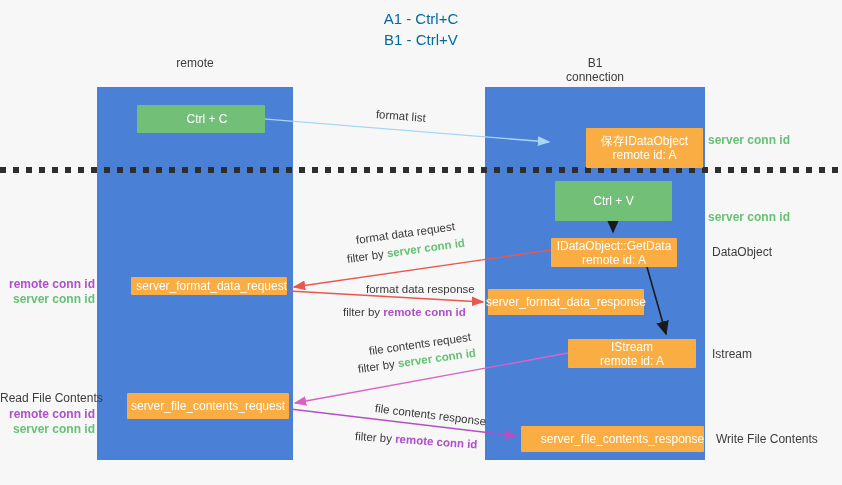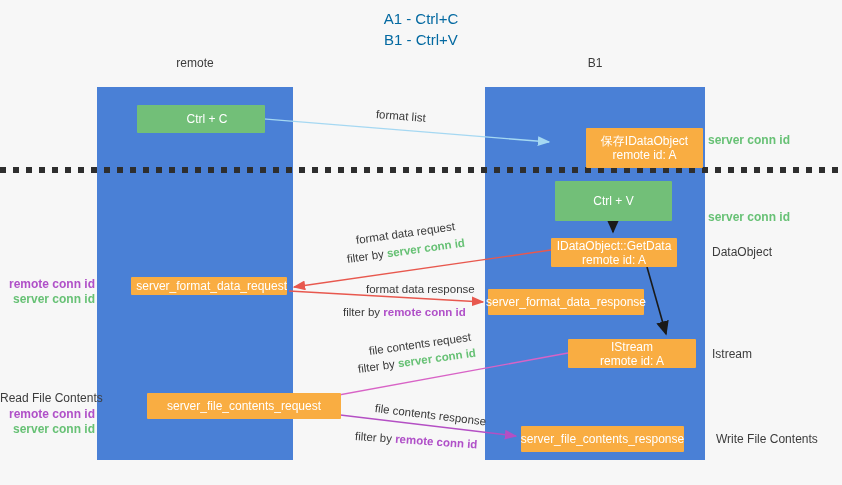--- a/index.html
+++ b/index.html
@@ -58,20 +58,21 @@
   <div class="title">
     <div>A1 - Ctrl+C</div>
     <div>B1 - Ctrl+V</div>
   </div>
 
   <div class="col-header" style="left:97px;top:56px;width:196px;">
     <div>remote</div>
   </div>
   <div class="col-header" style="left:485px;top:56px;width:220px;">
     <div>B1</div>
+    <div>connection</div>
   </div>
 
   <div class="col col-a"></div>
   <div class="col col-b"></div>
 
   <div class="dashline"></div>
 
   <svg class="overlay" width="842" height="485" viewBox="0 0 842 485">
     <defs>
       <marker id="m-blue" markerWidth="9" markerHeight="7" refX="8" refY="3.5" orient="auto">
@@ -123,25 +124,25 @@
 
   <div class="node orange" style="left:488px;top:289px;width:156px;height:26px;">
     <span>server_format_data_response</span>
   </div>
 
   <div class="node orange" style="left:568px;top:339px;width:128px;height:29px;">
     <span>IStream</span>
     <span>remote id: A</span>
   </div>
 
-  <div class="node orange" style="left:127px;top:393px;width:194px;height:26px;margin-left:20px;">
+  <div class="node orange" style="left:127px;top:393px;width:162px;height:26px;">
     <span>server_file_contents_request</span>
   </div>
 
-  <div class="node orange" style="left:521px;top:426px;width:163px;height:26px;">
+  <div class="node orange" style="left:521px;top:426px;width:163px;height:26px;padding-left:20px;">
     <span>server_file_contents_response</span>
   </div>
 
   <div class="alabel" style="left:376px;top:108px;transform:rotate(4.5deg);">format list</div>
 
   <div class="alabel" style="left:356px;top:234px;transform:rotate(-8deg);">format data request</div>
   <div class="alabel" style="left:347px;top:253px;transform:rotate(-8deg);">
     <span>filter by </span><span class="bold-green">server conn id</span>
   </div>
 

